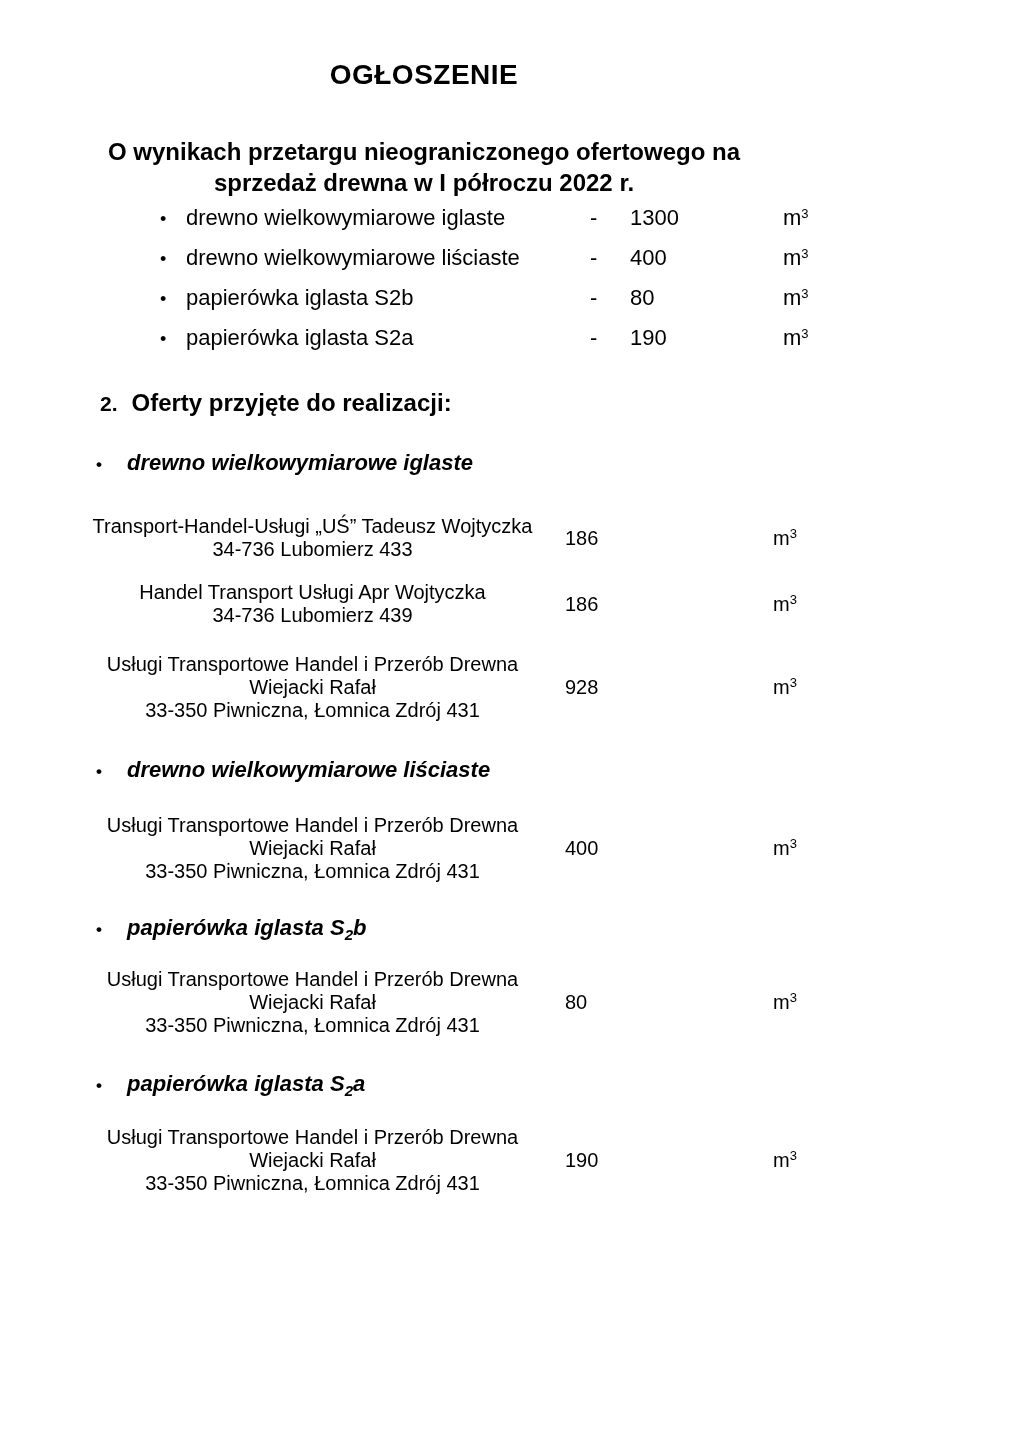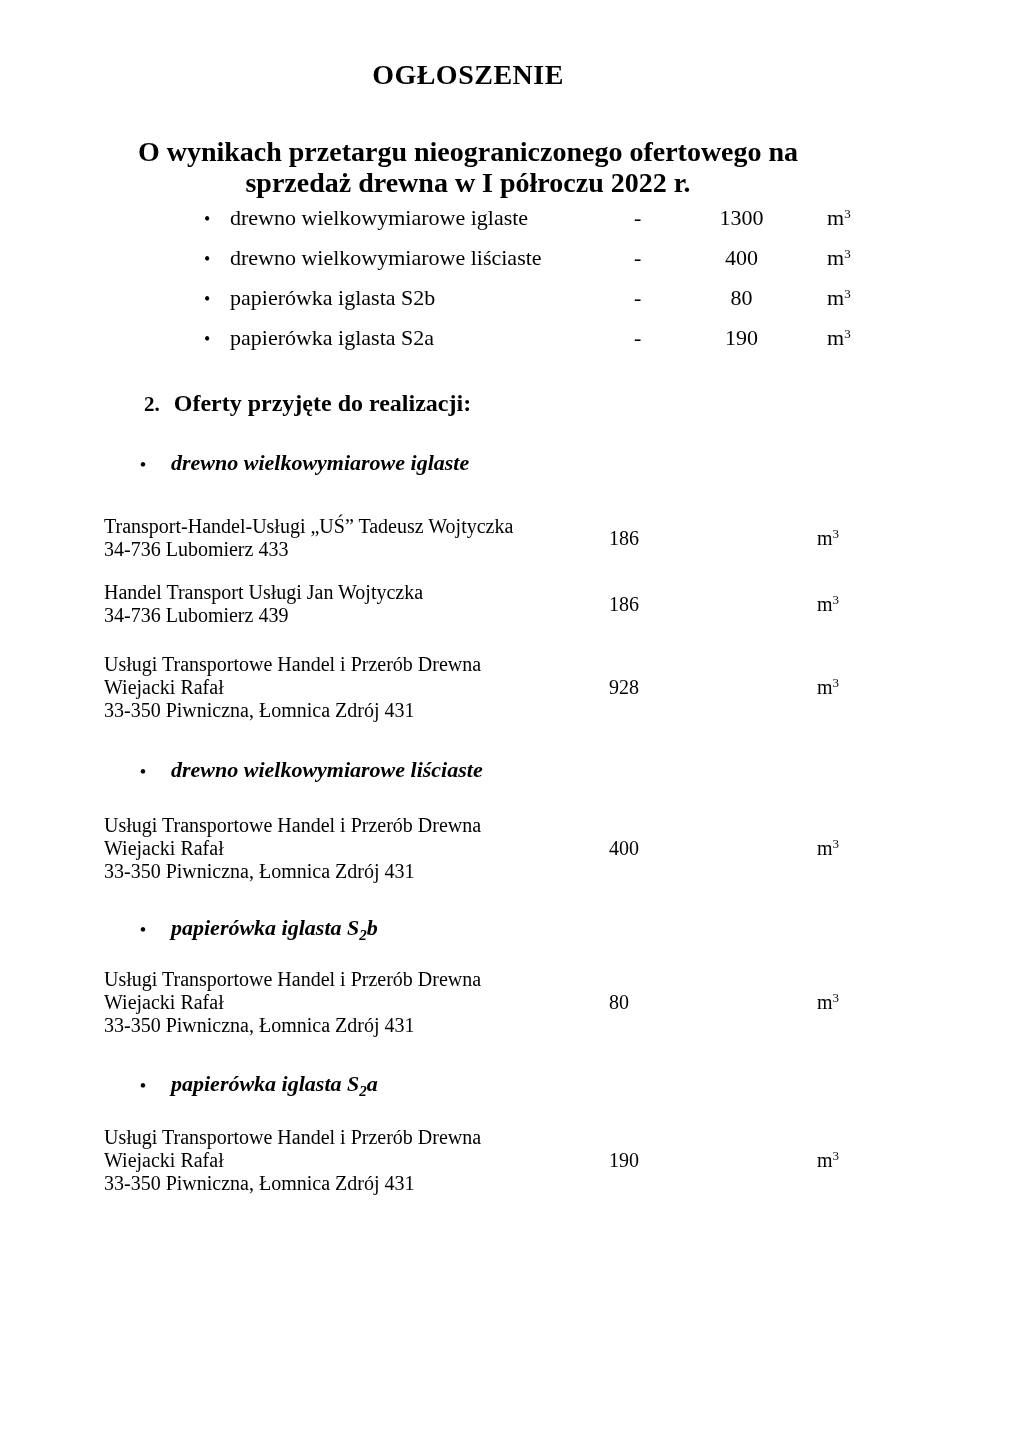--- a/index.html
+++ b/index.html
@@ -1,36 +1,35 @@
 <!DOCTYPE html>
 <html><head>
 <meta charset="utf-8">
 <style>
   * { margin: 0; padding: 0; box-sizing: border-box; }
   html, body { width: 1012px; height: 1438px; background: #ffffff; overflow: hidden; }
   .page {
     width: 848px; height: 1438px;
     background: #ffffff;
     color: #000000;
-    font-family: Liberation Serif, serif;
+    font-family: Liberation Sans, sans-serif;
     padding-top: 58px;
     position: relative;
-    margin-left: 44px;
   }
   .title {
     text-align: center;
     font-size: 28px;
     font-weight: bold;
     line-height: 34px;
     letter-spacing: 0.5px;
   }
   .subtitle {
     margin-top: 44px;
     text-align: center;
-    font-size: 28px;
+    font-size: 24px;
     font-weight: bold;
     line-height: 31px;
   }
   .section-heading {
     margin-left: 100px;
     font-size: 24px;
     font-weight: bold;
     line-height: 28px;
   }
   .section-heading .sec-num { font-size: 21px; margin-right: 14px; }
@@ -41,42 +40,42 @@
   .subject-row {
     display: flex;
     align-items: baseline;
     margin: 0 0 15px 160px;
     font-size: 22px;
     line-height: 24px;
   }
   .subject-row .bullet { flex: 0 0 26px; font-size: 18px; }
   .subject-row .subject-label { flex: 0 0 404px; }
   .subject-row .subject-dash { flex: 0 0 40px; }
-  .subject-row .subject-value { flex: 0 0 135px; text-align: center; }
+  .subject-row .subject-value { flex: 0 0 135px; text-align: left; }
   .subject-row .unit { margin-left: 18px; }
 
   .category {
     display: flex;
     align-items: baseline;
     margin-left: 96px;
     font-size: 22px;
     font-weight: bold;
     font-style: italic;
     line-height: 25px;
   }
   .category .bullet { flex: 0 0 31px; font-size: 17px; font-style: normal; }
   .category sub { font-size: 15px; line-height: 0; }
 
   .offer-row {
     display: flex;
     align-items: center;
     margin-left: 60px;
     font-size: 20px;
   }
-  .offer-lines { flex: 0 0 505px; text-align: left; line-height: 23px; }
+  .offer-lines { flex: 0 0 505px; text-align: center; line-height: 23px; }
   .offer-value { flex: 0 0 190px; text-align: left; }
   .offer-row .unit { margin-left: 18px; }
 
   .unit sup { font-size: 13px; line-height: 0; position: relative; top: 1px; }
 
   .mt38 { margin-top: 38px; }
   .mt35 { margin-top: 35px; }
   .mt34 { margin-top: 34px; }
   .mt32 { margin-top: 32px; }
   .mt30 { margin-top: 30px; }
@@ -146,21 +145,21 @@
     <div class="offer-lines">
       <div>Transport-Handel-Usługi „UŚ” Tadeusz Wojtyczka</div>
       <div>34-736 Lubomierz 433</div>
     </div>
     <div class="offer-value">186</div>
     <span class="unit"><span>m</span><sup>3</sup></span>
   </div>
 
   <div class="offer-row mt20">
     <div class="offer-lines">
-      <div>Handel Transport Usługi Jan Wojtyczka</div>
+      <div>Handel Transport Usługi Apr Wojtyczka</div>
       <div>34-736 Lubomierz 439</div>
     </div>
     <div class="offer-value">186</div>
     <span class="unit"><span>m</span><sup>3</sup></span>
   </div>
 
   <div class="offer-row mt26">
     <div class="offer-lines">
       <div>Usługi Transportowe Handel i Przerób Drewna</div>
       <div>Wiejacki Rafał</div>

